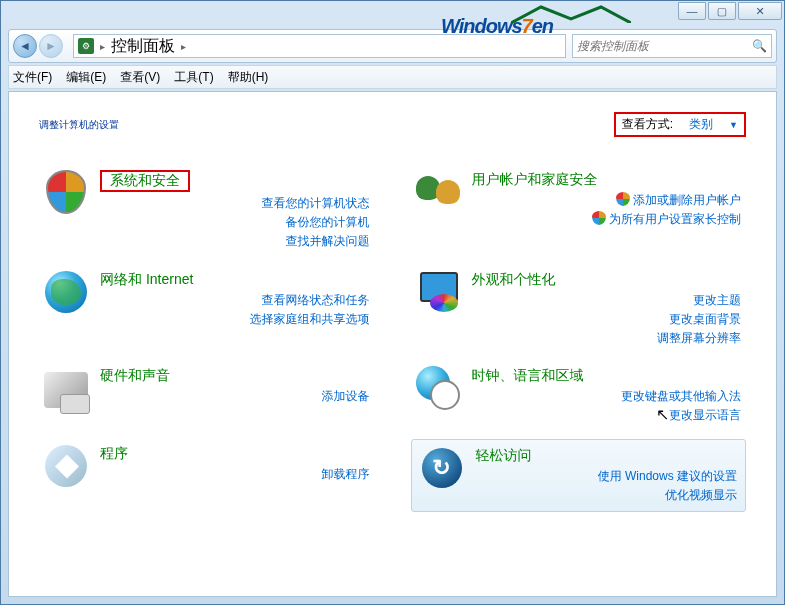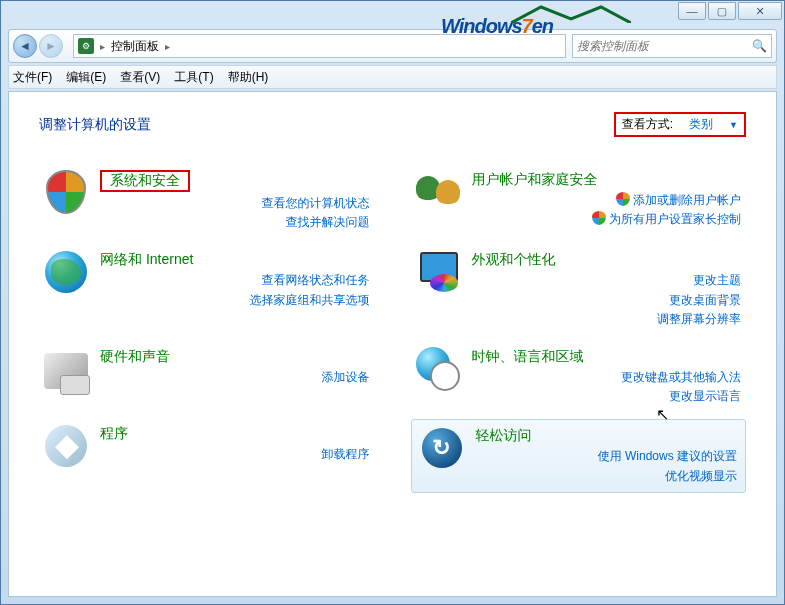--- a/index.html
+++ b/index.html
@@ -12,32 +12,32 @@
 .win-btn { width: 28px; height: 18px; background: linear-gradient(to bottom, #f5f9fc, #d3e3f0); border: 1px solid #8aa9c4; border-radius: 0 0 2px 2px; font-size: 11px; display: flex; align-items: center; justify-content: center; color: #3a5a7a; cursor: pointer; }
 .win-btn.close { width: 44px; }
 
 .nav-bar { height: 34px; margin: 0 7px; display: flex; align-items: center; background: linear-gradient(to bottom, #fff 0%, #eaf2f9 100%); border: 1px solid #a9c3d9; border-radius: 3px; }
 .nav-arrows { display: flex; align-items: center; padding: 0 4px; gap: 2px; }
 .nav-arrow { width: 24px; height: 24px; border-radius: 50%; background: radial-gradient(circle at 30% 30%, #c5e0f5, #7fb3dd); border: 1px solid #6a9bc5; display: flex; align-items: center; justify-content: center; color: #2a5a8a; font-size: 12px; }
 .nav-arrow.fwd { opacity: 0.5; }
 .addr-box { flex: 1; display: flex; align-items: center; height: 24px; background: #fff; border: 1px solid #abc3d6; margin: 0 6px; padding: 0 4px; gap: 6px; }
 .addr-icon { width: 16px; height: 16px; background: #2a7a3a; border-radius: 2px; display: flex; align-items: center; justify-content: center; color: #fff; font-size: 9px; }
 .addr-sep { color: #666; font-size: 10px; }
-.addr-text { font-size: 12px; color: #000; }
+.addr-text { font-size: 16px; color: #000; }
 .search-box { width: 200px; height: 24px; background: #fff; border: 1px solid #abc3d6; margin-right: 4px; display: flex; align-items: center; padding: 0 4px; }
 .search-box input { border: none; outline: none; width: 100%; font-size: 12px; font-style: italic; color: #888; }
 .search-icon { color: #5a8ab5; font-size: 12px; }
 
 .menu-bar { height: 24px; margin: 2px 7px 0; background: linear-gradient(to bottom, #f8fbfd, #e8f0f7); border: 1px solid #c5d6e5; display: flex; align-items: center; padding: 2px 4px; gap: 14px; }
 .menu-item { font-size: 12px; color: #000; cursor: pointer; }
 
 .content { position: absolute; left: 7px; right: 7px; top: 90px; bottom: 7px; background: #fff; border: 1px solid #a9c3d9; padding: 20px 30px; overflow: auto; }
 
 .header-row { display: flex; justify-content: space-between; align-items: center; margin-bottom: 28px; }
-.page-title { font-size: 14px; color: #003399; }
+.page-title { font-size: 10px; color: #003399; }
 .view-control { font-size: 12px; color: #000; border: 2px solid #d00; padding: 2px 6px; display: flex; align-items: center; gap: 16px; }
 .view-link { color: #0066cc; }
 .dropdown-arrow { color: #0066cc; font-size: 9px; }
 
 .categories { display: grid; grid-template-columns: 1fr 1fr; gap: 8px 36px; }
 .category { display: flex; gap: 12px; padding: 4px; align-items: flex-start; border: 1px solid transparent; }
 .category.hover { border: 1px solid #b8d6e8; background: linear-gradient(to bottom, #f3f9fd, #e3f0f9); border-radius: 3px; padding: 6px 8px; }
 .cat-icon { width: 44px; height: 44px; flex-shrink: 0; display: flex; align-items: center; justify-content: center; border-radius: 6px; }
 .cat-body { flex: 1; }
 .cat-title { font-size: 14px; color: #008000; cursor: pointer; display: inline-block; }
@@ -123,20 +123,21 @@
       </div>
     </div>
 
     <div class="categories" id="categories">
         <div class="category">
           <div class="cat-icon">
             <div class="ic-shield"></div>
           </div>
           <div class="cat-body"><div class="cat-title highlighted">系统和安全</div><div class="cat-links">
               <span class="cat-link">查看您的计算机状态</span>
+              <span class="cat-link">备份您的计算机</span>
               <span class="cat-link">查找并解决问题</span>
             </div></div>
         </div>
         <div class="category">
           <div class="cat-icon">
             <div class="ic-users"></div>
           </div>
           <div class="cat-body"><div class="cat-title">用户帐户和家庭安全</div><div class="cat-links">
               <span class="cat-link"><span class="mini-icon mini-shield"></span>添加或删除用户帐户</span>
               <span class="cat-link"><span class="mini-icon mini-shield"></span>为所有用户设置家长控制</span>

